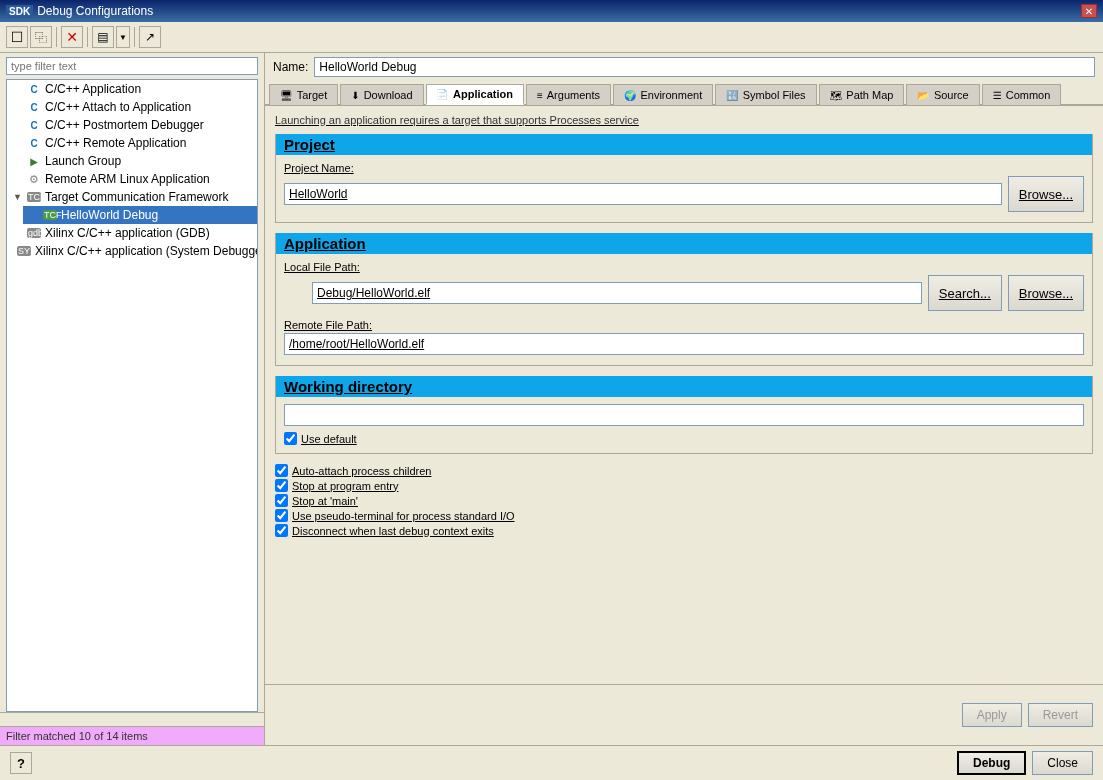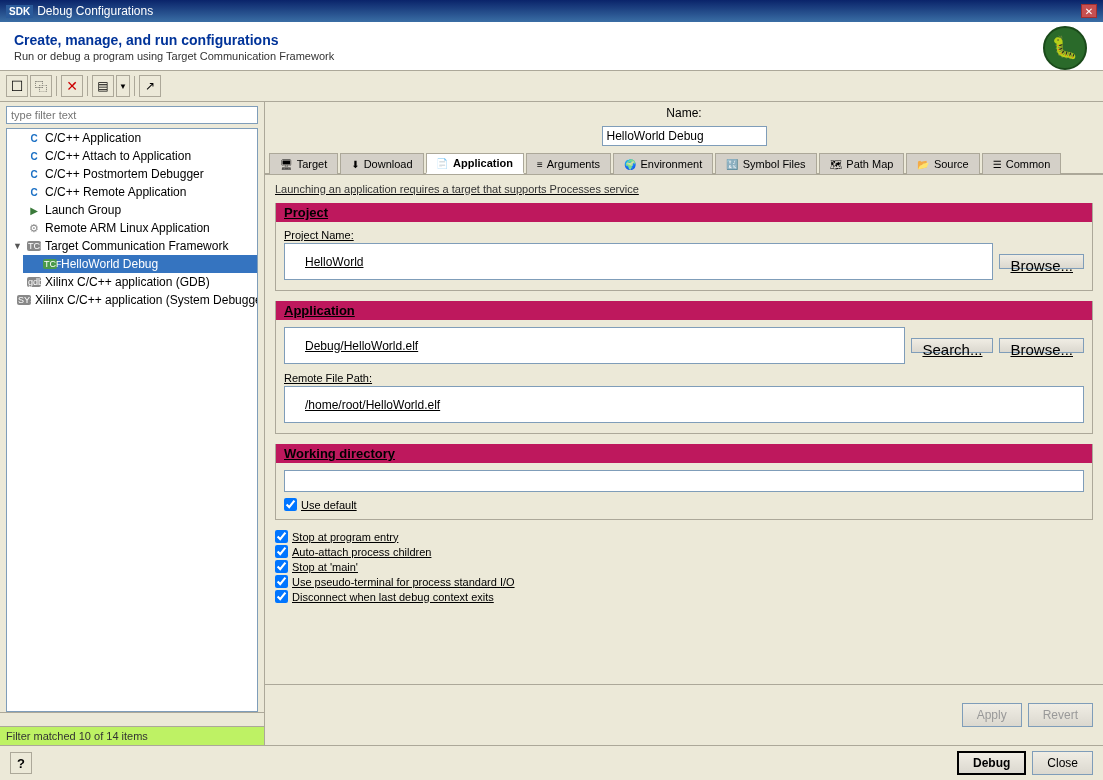--- a/index.html
+++ b/index.html
@@ -68,21 +68,20 @@
       background: #ece9d8;
       border-right: 1px solid #aca899;
       display: flex; flex-direction: column;
       min-height: 0;
     }
 
     .name-bar {
       padding: 4px 8px;
       display: flex; align-items: center; gap: 6px;
       background: #ece9d8;
-      flex-direction: column;
     }
     .name-label { font-size: 12px; }
     .name-input {
       flex: 1;
       border: 1px solid #7f9db9;
       background: white;
       padding: 2px 4px;
       font-size: 12px;
     }
 
@@ -110,21 +109,21 @@
       cursor: pointer;
       white-space: nowrap;
       font-size: 12px;
     }
     .tree-item.selected { background: #3574c0; color: white; }
     .tree-item.selected .tree-icon { color: white; }
     .tree-indent { margin-left: 16px; }
     .tree-icon { font-size: 11px; width: 14px; text-align: center; }
     .expand-arrow { font-size: 9px; width: 10px; color: #555; }
 
-    .bottom-bar-info { padding: 3px 6px; font-size: 11px; color: #333; background: #bef264; border-top: 1px solid #aca899; }
+    .bottom-bar-info { padding: 3px 6px; font-size: 11px; color: #333; background: #f0abfc; border-top: 1px solid #aca899; }
     .hscroll { height: 14px; border-top: 1px solid #aca899; display: flex; align-items: center; }
 
     .right-panel {
       flex: 1;
       display: flex;
       flex-direction: column;
       overflow: hidden;
     }
 
     .tabs-bar {
@@ -165,51 +164,51 @@
       color: #333;
       margin-bottom: 8px;
     }
 
     .group-box {
       border: 1px solid #aca899;
       margin-bottom: 10px;
       background: #ece9d8;
     }
     .group-title {
-      font-size: 13px;
+      font-size: 15px;
       font-weight: bold;
       padding: 2px 8px;
-      background: #be185d;
+      background: #0ea5e9;
       position: relative;
       top: -1px;
     }
     .group-content { padding: 6px 8px; }
 
     .form-row {
       display: flex;
       align-items: center;
       margin-bottom: 4px;
       gap: 6px;
     }
     .form-label { font-size: 11px; margin-bottom: 2px; }
     .form-input {
       flex: 1;
       border: 1px solid #7f9db9;
       background: white;
-      padding: 2px 20px;
+      padding: 2px 4px;
       font-size: 12px;
-      height: 37px;
+      height: 22px;
     }
     .browse-btn {
       border: 1px solid #7f9db9;
       background: linear-gradient(to bottom, #f0ede4, #dbd8cf);
       padding: 2px 10px;
-      font-size: 15px;
-      cursor: pointer;
-      height: 15px;
+      font-size: 13px;
+      cursor: pointer;
+      height: 36px;
       white-space: nowrap;
     }
 
     .working-dir-input {
       width: 100%;
       border: 1px solid #7f9db9;
       background: white;
       padding: 2px 4px;
       font-size: 12px;
       height: 22px;
@@ -276,27 +275,20 @@
 <div class="title-bar">
   <div class="title-bar-left">
     <span style="font-size:10px;background:#2a5a9a;color:white;padding:1px 3px;font-weight:bold;">SDK</span>
     <span>Debug Configurations</span>
   </div>
   <button class="title-bar-close">✕</button>
 </div>
 
 <div class="dialog-body">
 
-  <div class="header-section" style="position:relative;">
-    <div class="header-title">Create, manage, and run configurations</div>
-    <div class="header-subtitle">Run or debug a program using Target Communication Framework</div>
-    <div class="bug-icon legend-box" style="position:absolute;right:16px;top:4px;width:44px;height:44px;background:#2a6a2a;border-radius:50%;border:2px solid #1a4a1a;display:flex;align-items:center;justify-content:center;">
-      <span style="font-size:22px;">🐛</span>
-    </div>
-  </div>
 
   <div class="toolbar">
     <button class="toolbar-btn" title="New">
       <span style="font-size:14px;">☐</span>
     </button>
     <button class="toolbar-btn" title="Duplicate">
       <span style="font-size:12px;">⿻</span>
     </button>
     <div class="toolbar-separator"></div>
     <button class="toolbar-btn" title="Delete" style="color:#c00;">
@@ -444,21 +436,22 @@
             <div class="form-row">
               <input class="form-input" type="text" value="HelloWorld" style="">
               <button class="browse-btn">Browse...</button>
             </div>
           </div>
         </div>
 
         <div class="group-box">
           <div class="group-title">Application</div>
           <div class="group-content">
-            <div class="form-row" style="margin-bottom:8px;">
+            <div class="form-label">Local File Path:</div>
+            <div class="form-row" style="margin-bottom:8px;margin-left:28px;">
               <input class="form-input" type="text" value="Debug/HelloWorld.elf" style="">
               <button class="browse-btn">Search...</button>
               <button class="browse-btn">Browse...</button>
             </div>
             <div class="form-label">Remote File Path:</div>
             <div class="form-row">
               <input class="form-input" type="text" value="/home/root/HelloWorld.elf" style="">
             </div>
           </div>
         </div>
@@ -469,26 +462,26 @@
             <input class="working-dir-input" type="text" value="" style="">
             <div class="checkbox-row">
               <input type="checkbox" id="use-default" checked="" style="">
               <label class="checkbox-label" for="use-default">Use default</label>
             </div>
           </div>
         </div>
 
         <div>
           <div class="checkbox-row">
+            <input type="checkbox" id="auto-attach" checked="" style="">
+            <label class="checkbox-label" for="auto-attach">Auto-attach process children</label>
+          </div>
+          <div class="checkbox-row">
             <input type="checkbox" id="stop-entry" checked="" style="">
             <label class="checkbox-label" for="stop-entry">Stop at program entry</label>
-          </div>
-          <div class="checkbox-row">
-            <input type="checkbox" id="auto-attach" checked="" style="">
-            <label class="checkbox-label" for="auto-attach">Auto-attach process children</label>
           </div>
           <div class="checkbox-row">
             <input type="checkbox" id="stop-main" checked="" style="">
             <label class="checkbox-label" for="stop-main">Stop at 'main'</label>
           </div>
           <div class="checkbox-row">
             <input type="checkbox" id="pseudo-terminal" checked="" style="">
             <label class="checkbox-label" for="pseudo-terminal">Use pseudo-terminal for process standard I/O</label>
           </div>
           <div class="checkbox-row">

